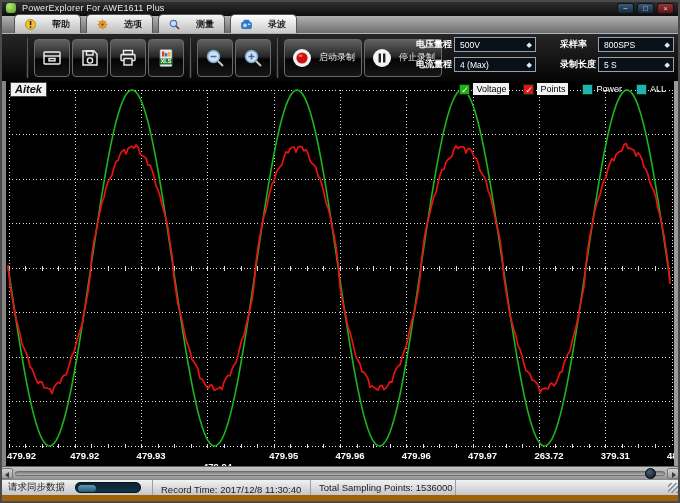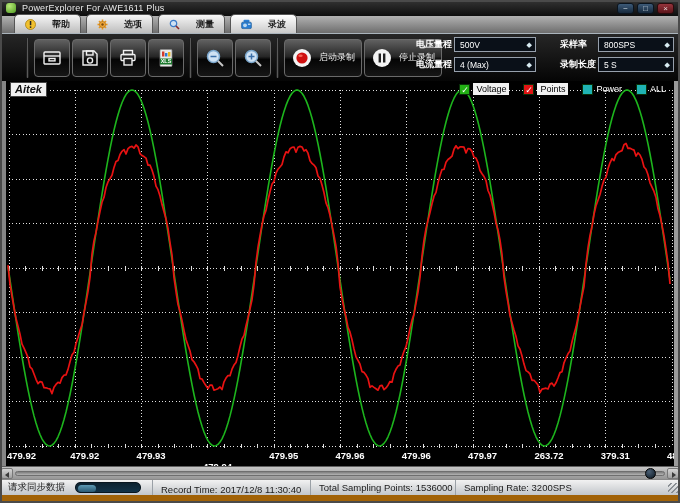--- a/index.html
+++ b/index.html
@@ -389,18 +389,15 @@
       <div class="progress">
           <div class="fill" id="progfill" style="width: 28%;"></div>
         </div>
     </div>
     <div class="ssec s2">
         <span>Record Time: 2017/12/8 11:30:40</span>
       </div>
     <div class="ssec s3">
         <span>Total Sampling Points: 1536000</span>
       </div>
-    <div class="ssec s4">
-        <span>Sampling Rate: 3200SPS</span>
-      </div>
     <div class="grip"></div>
   </div>
 </div>
 
 </body></html>

